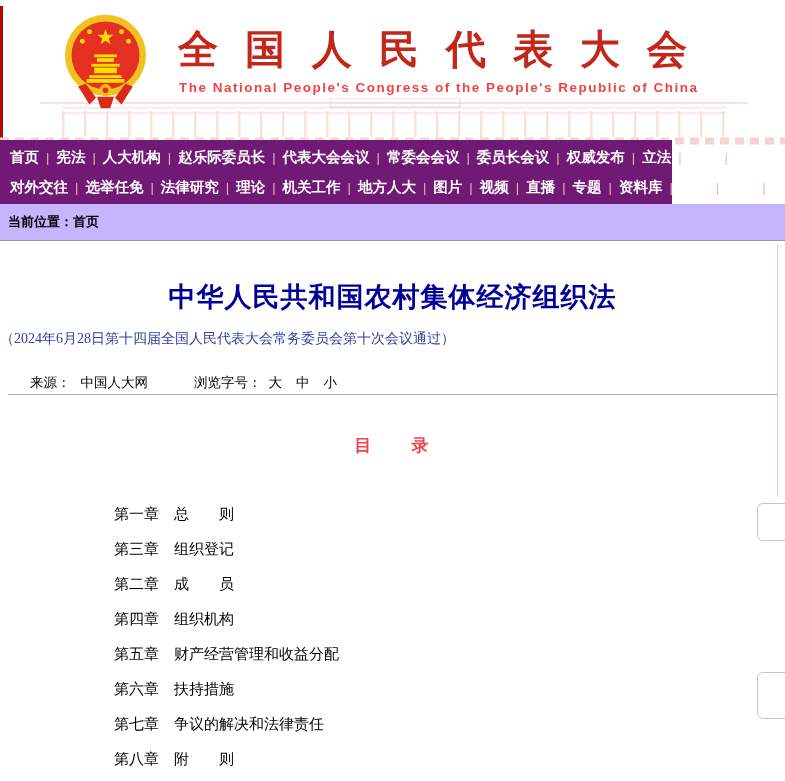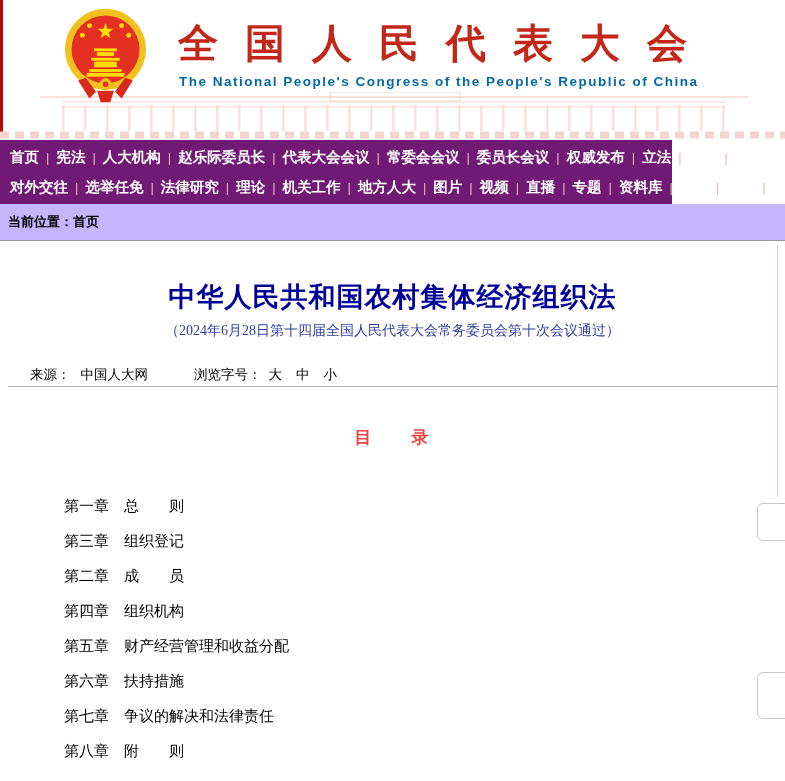--- a/index.html
+++ b/index.html
@@ -4,33 +4,33 @@
 <style>
   * { margin:0; padding:0; box-sizing:border-box; }
   html,body { background:#fff; }
   body {
     width:785px; height:781px; overflow:hidden;
     font-family:"Liberation Sans","DejaVu Sans",sans-serif;
   }
   .page { position:relative; width:785px; height:781px; background:#fff; overflow:hidden; }
 
   
-  .header { position:absolute; left:0; top:0; width:785px; height:140px; background:#fff;padding-left:32px; }
+  .header { position:absolute; left:0; top:6px; width:785px; height:140px; background:#fff;padding-left:32px; }
   .red-edge { position:absolute; left:0; top:0; width:3px; height:138px; background:#b30808; }
   .building-watermark { position:absolute; left:0; top:92px; width:785px; height:48px; }
   .emblem { position:absolute; left:63px; top:5px; width:85px; height:100px; }
   .site-title {
     position:absolute; left:178px; top:20px; width:560px;
     font-family:"DejaVu Serif","Liberation Serif",serif;
     font-size:40px; font-weight:bold; color:#c2271a;
     letter-spacing:27px; white-space:nowrap; line-height:46px;
   }
   .site-subtitle {
     position:absolute; left:179px; top:74px;
-    font-size:13.5px; font-weight:bold; color:#0369a1;
+    font-size:13.5px; font-weight:bold; color:#ef4444;
     letter-spacing:1.5px; white-space:nowrap;
   }
 
   
   .nav {
     position:absolute; left:0; top:140px; width:672px; height:64px;
     background:#701a75; padding:2px 12px 0 10px;
   }
   .nav-row { height:30px; line-height:30px; white-space:nowrap; }
   .nav-link {
@@ -51,37 +51,37 @@
 
   
   .content { position:absolute; left:0; top:241px; width:785px;
     font-family:Liberation Serif, serif; }
   .doc-title {
     margin-top:40px; text-align:center;
     font-size:27px; font-weight:bold; color:#000099;
     letter-spacing:1px; line-height:32px;
   }
   .doc-subtitle {
-    margin-top:8px; text-align:center;
+    margin-top:16px; 
     font-size:14px; font-weight:normal; color:#2f3fa0; line-height:20px;
   }
   .meta-row {
     position:relative; margin:22px 8px 0; height:24px; line-height:24px;
     font-size:13.5px; color:#000; border-bottom:1px solid #b3b3b3;
   }
   .meta-left { position:absolute; left:22px; top:0; white-space:nowrap; }
   .meta-left .src-value { margin-left:10px; margin-right:46px;text-align:right; }
   .fs-option { margin:0 7px; cursor:pointer; color:#000; text-decoration:none; }
   .meta-right { position:absolute; right:28px; top:0; white-space:nowrap; }
   .toc-heading {
     margin-top:40px; text-align:center;
     font-size:17px; font-weight:bold; color:#ef4444; line-height:22px;
     letter-spacing:2px;
   }
-  .toc-list { margin-top:40px; padding-left:64px; }
+  .toc-list { margin-top:40px; padding-left:114px; }
   .toc-row { height:35px; line-height:35px; font-size:15px; color:#000; }
 
   
   .content-right-border { position:absolute; left:777px; top:245px; width:1px; height:252px; background:#f2c5bf; }
   .side-widget { position:absolute; left:757px; width:34px; background:#fff;
     border:1px solid #c6c6c6; border-radius:6px; cursor:pointer; }
   .side-widget.w1 { top:503px; height:38px; }
   .side-widget.w2 { top:672px; height:47px; }
 </style>
 </head>

